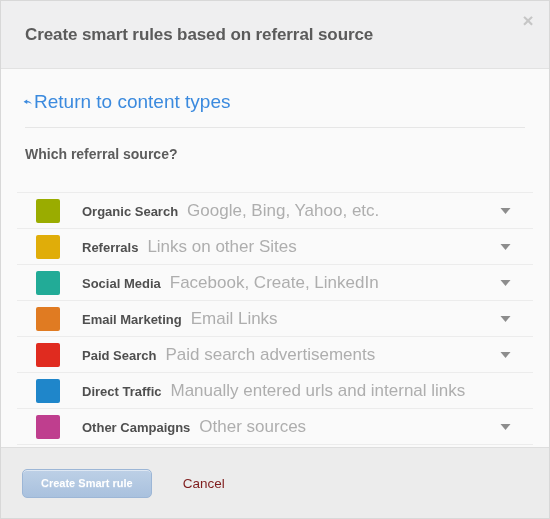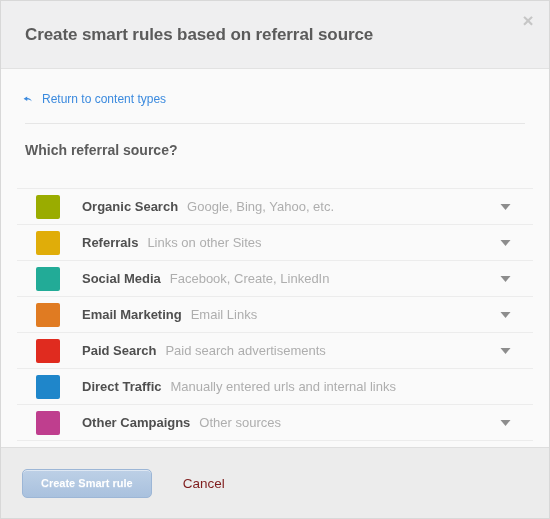--- a/index.html
+++ b/index.html
@@ -74,23 +74,23 @@
     padding: 0;
     overflow: hidden;
   }
 
   .back-link-wrap {
     padding: 22px 24px 14px 21px;
   }
   .back-link {
     display: inline-flex;
     align-items: center;
-    gap: 8px;
+    gap: 0;
     color: #3b8ade;
-    font-size: 12px;
+    font-size: 19px;
     text-decoration: none;
     cursor: pointer;
   }
   .back-arrow {
     display: inline-block;
     width: 12px;
     height: 12px;
     flex: 0 0 12px;
     position: relative;
     top: 1px;
@@ -140,21 +140,21 @@
     margin-left: 22px;
     white-space: nowrap;
     overflow: hidden;
   }
   .row-name {
     font-size: 13px;
     font-weight: bold;
     color: #4f4f4f;
   }
   .row-desc {
-    font-size: 13px;
+    font-size: 17px;
     color: #aeaeae;
     margin-left: 9px;
   }
   .chevron {
     position: absolute;
     right: 22px;
     top: 50%;
     transform: translateY(-50%);
     width: 11px;
     height: 7px;

